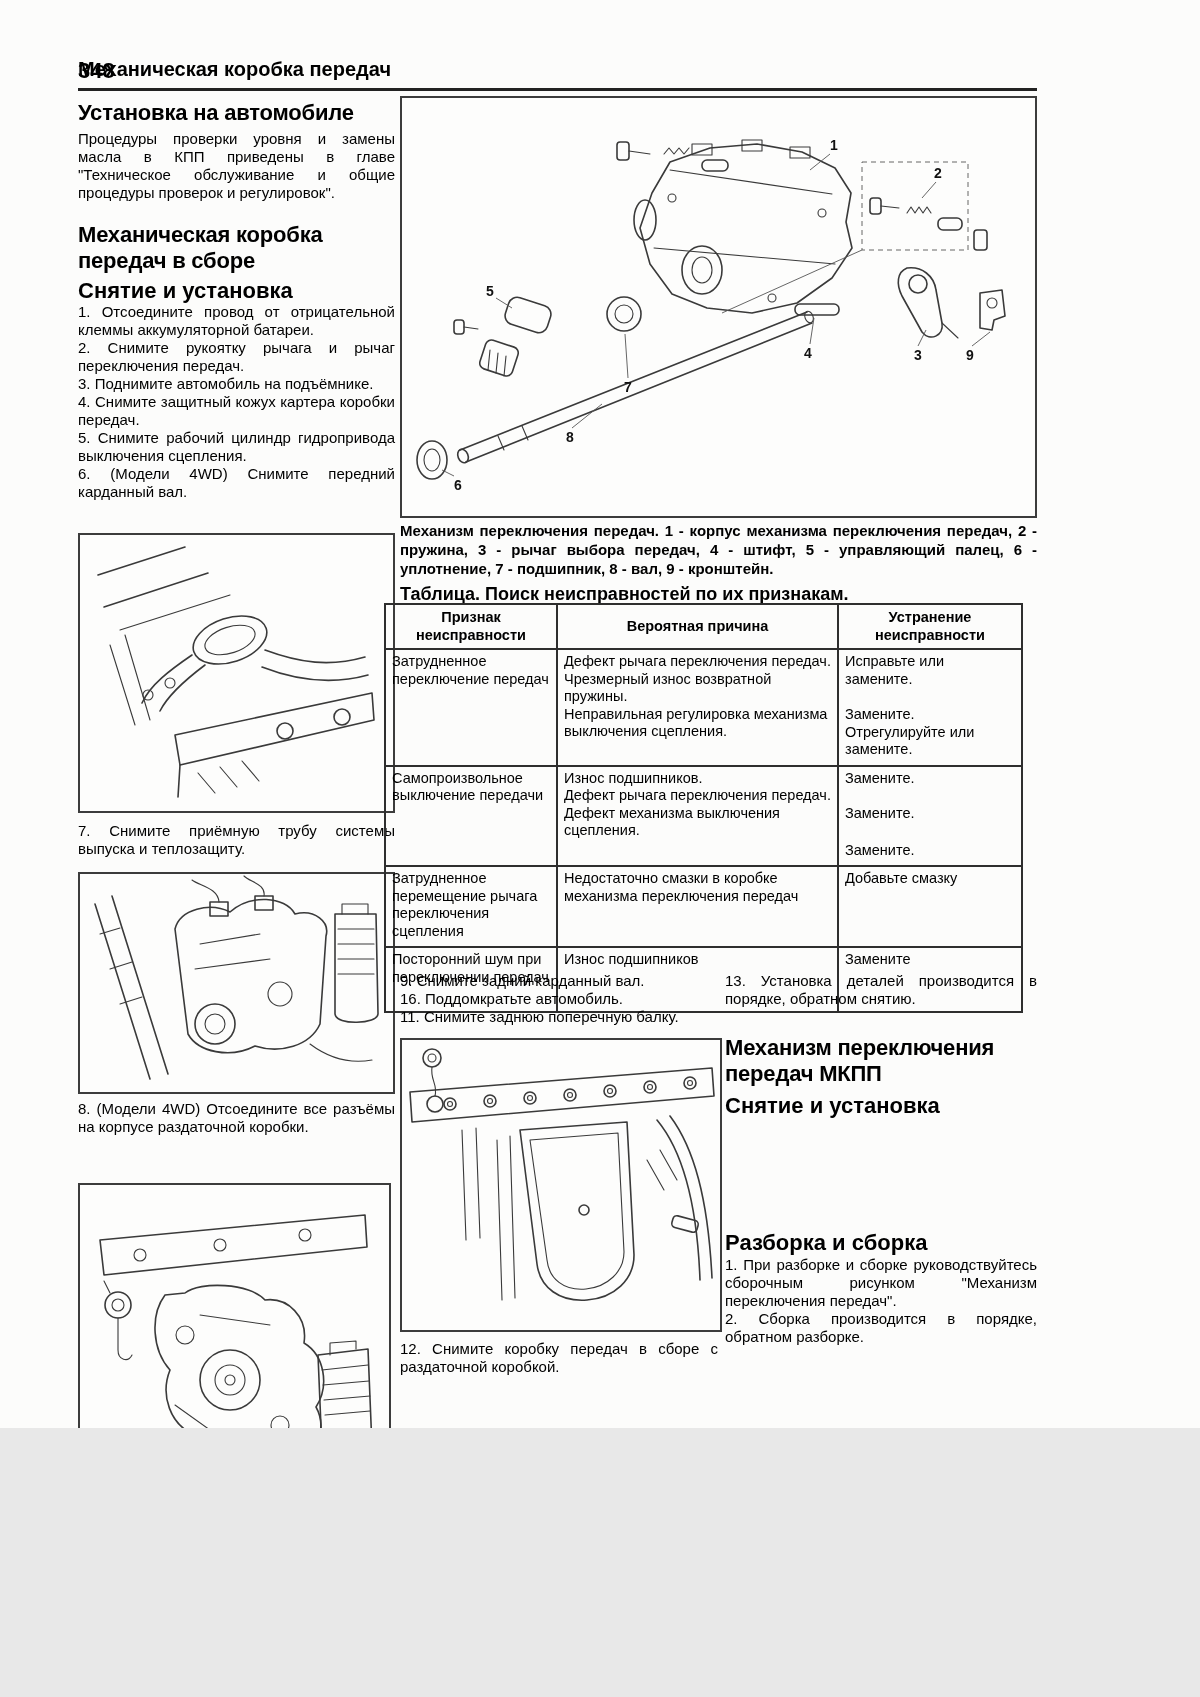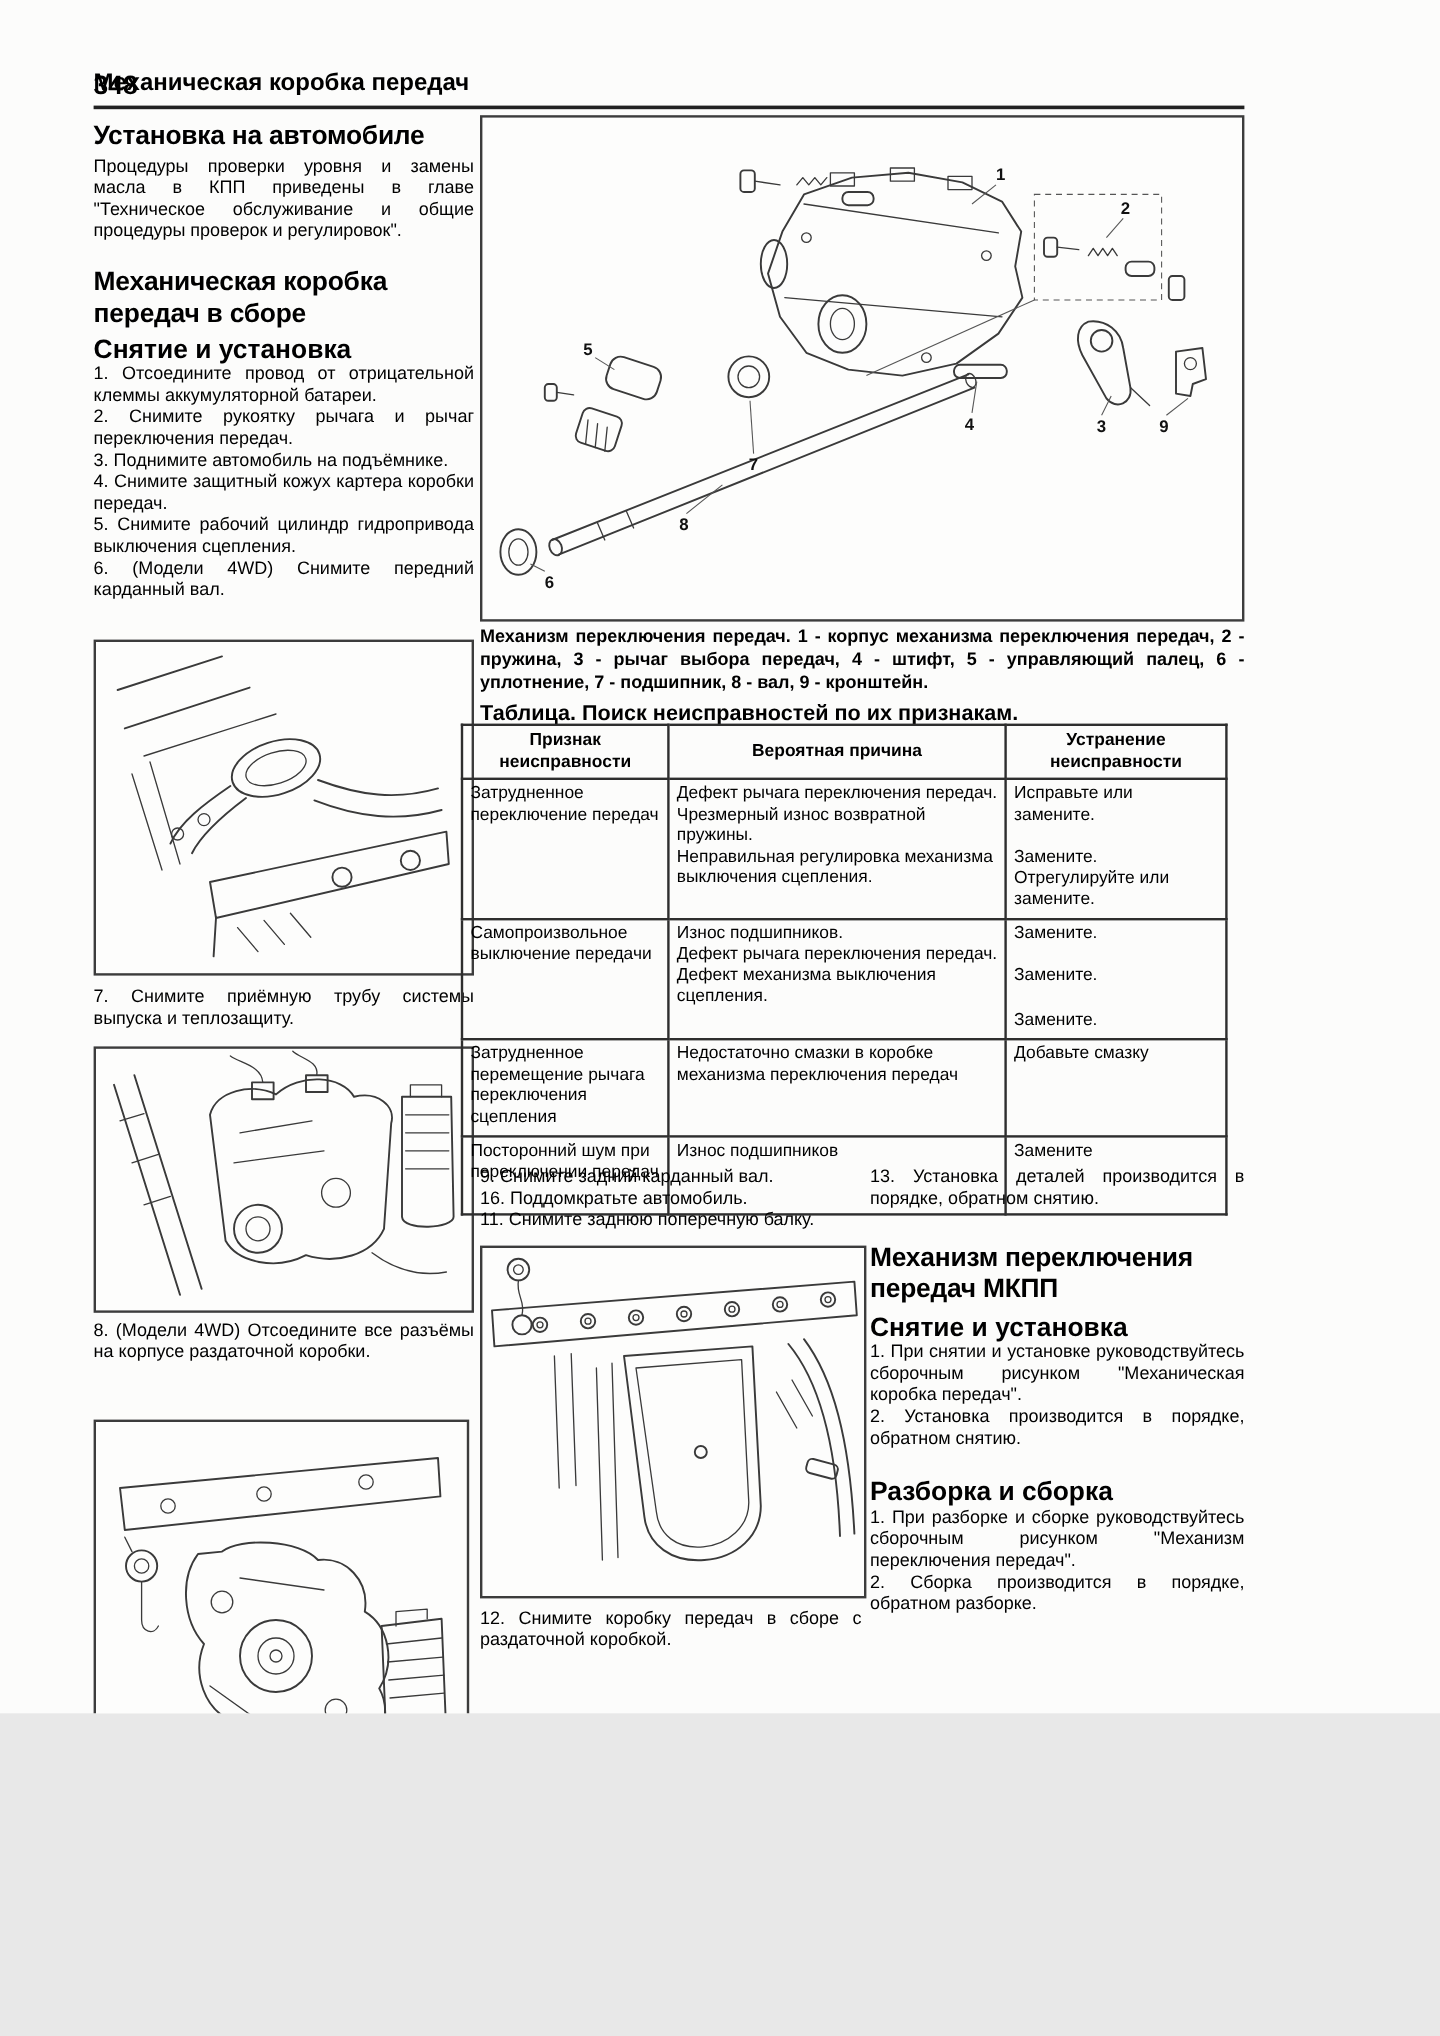--- a/index.html
+++ b/index.html
@@ -342,23 +342,19 @@
       <path class="sk" d="M268,76 C292,108 306,158 310,238"></path>
       <rect class="sk" x="270" y="178" width="26" height="12" rx="4" transform="rotate(15 283 184)"></rect>
       <path class="sk2" d="M60,90 L64,200"></path>
       <path class="sk2" d="M74,88 L78,198"></path>
     </svg>
   </div>
   <div class="abs cap" style="left:400px;top:1340px;width:318px;">12. Снимите коробку передач в сборе с раздаточной коробкой.</div>
 
   <div class="abs h1" style="left:725px;top:1035px;width:312px;">Механизм переключения передач МКПП</div>
   <div class="abs h2" style="left:725px;top:1095px;width:312px;">Снятие и установка</div>
-  <div class="abs body-txt steps" style="left:725px;top:1118px;width:312px;">
-    <div>1. При снятии и установке руководствуйтесь сборочным рисунком "Механическая коробка передач".</div>
-    <div>2. Установка производится в порядке, обратном снятию.</div>
-  </div>
   <div class="abs h2" style="left:725px;top:1232px;width:312px;">Разборка и сборка</div>
   <div class="abs body-txt steps" style="left:725px;top:1256px;width:312px;">
     <div>1. При разборке и сборке руководствуйтесь сборочным рисунком "Механизм переключения передач".</div>
     <div>2. Сборка производится в порядке, обратном разборке.</div>
   </div>
 
 </div>
 
 </body></html>

